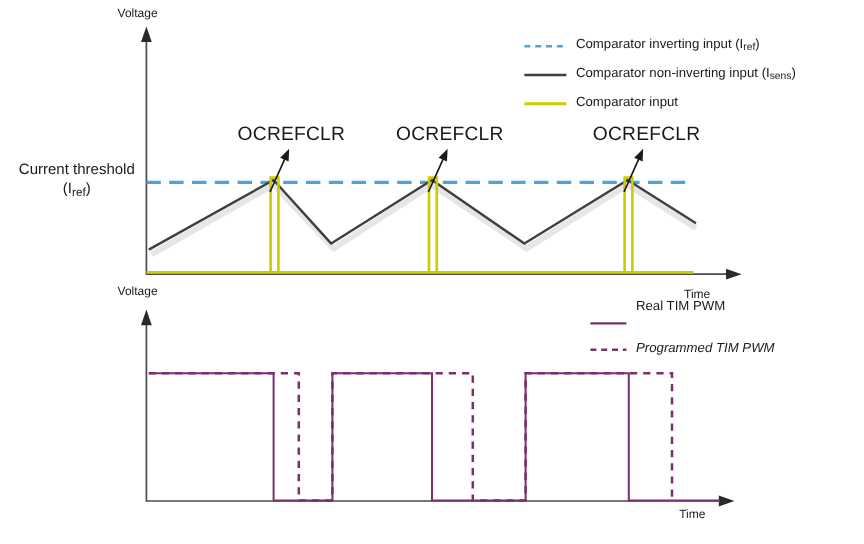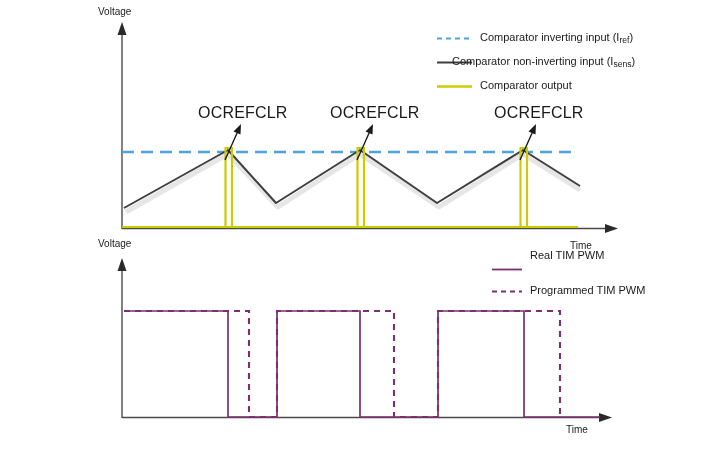--- a/index.html
+++ b/index.html
@@ -124,31 +124,35 @@
         <line x1="492" y1="269.5" x2="522" y2="269.5" stroke="#7c2f6e" stroke-width="1.8"></line>
         <line x1="492" y1="291.5" x2="522" y2="291.5" stroke="#7c2f6e" stroke-width="2.2" stroke-dasharray="5,4"></line>
       </g>
     </g>
   </svg>
 
   <div class="lbl axis-title" style="left:98px; top:6px;">Voltage</div>
 
   <div class="lbl axis-title" style="left:570px; top:240px;">Time</div>
 
+  <div class="lbl threshold-label" style="left:8px; top:133px; width:112px;">
+    <div>Current threshold</div>
+    <div><span>(I</span><span class="sub">ref</span><span>)</span></div>
+  </div>
 
   <div class="lbl ocref-label" style="left:198px; top:103px;">OCREFCLR</div>
   <div class="lbl ocref-label" style="left:330px; top:103px;">OCREFCLR</div>
   <div class="lbl ocref-label" style="left:494px; top:103px;">OCREFCLR</div>
 
   <div class="lbl legend-text" style="left:480px; top:31px;"><span>Comparator inverting input (I</span><span class="sub">ref</span><span>)</span></div>
 
-  <div class="lbl legend-text" style="left:452px; top:55px;"><span>Comparator non-inverting input (I</span><span class="sub">sens</span><span>)</span></div>
+  <div class="lbl legend-text" style="left:480px; top:55px;"><span>Comparator non-inverting input (I</span><span class="sub">sens</span><span>)</span></div>
 
-  <div class="lbl legend-text" style="left:480px; top:79px;">Comparator output</div>
+  <div class="lbl legend-text" style="left:480px; top:79px;">Comparator input</div>
 
   <div class="lbl axis-title" style="left:98px; top:238px;">Voltage</div>
 
   <div class="lbl axis-title" style="left:566px; top:424px;">Time</div>
 
   <div class="lbl legend-text" style="left:530px; top:249px;">Real TIM PWM</div>
-  <div class="lbl legend-text" style="left:530px; top:284px;">Programmed TIM PWM</div>
+  <div class="lbl legend-text" style="left:530px; top:284px;font-style:italic;">Programmed TIM PWM</div>
 
 </div>
 
 </body></html>

